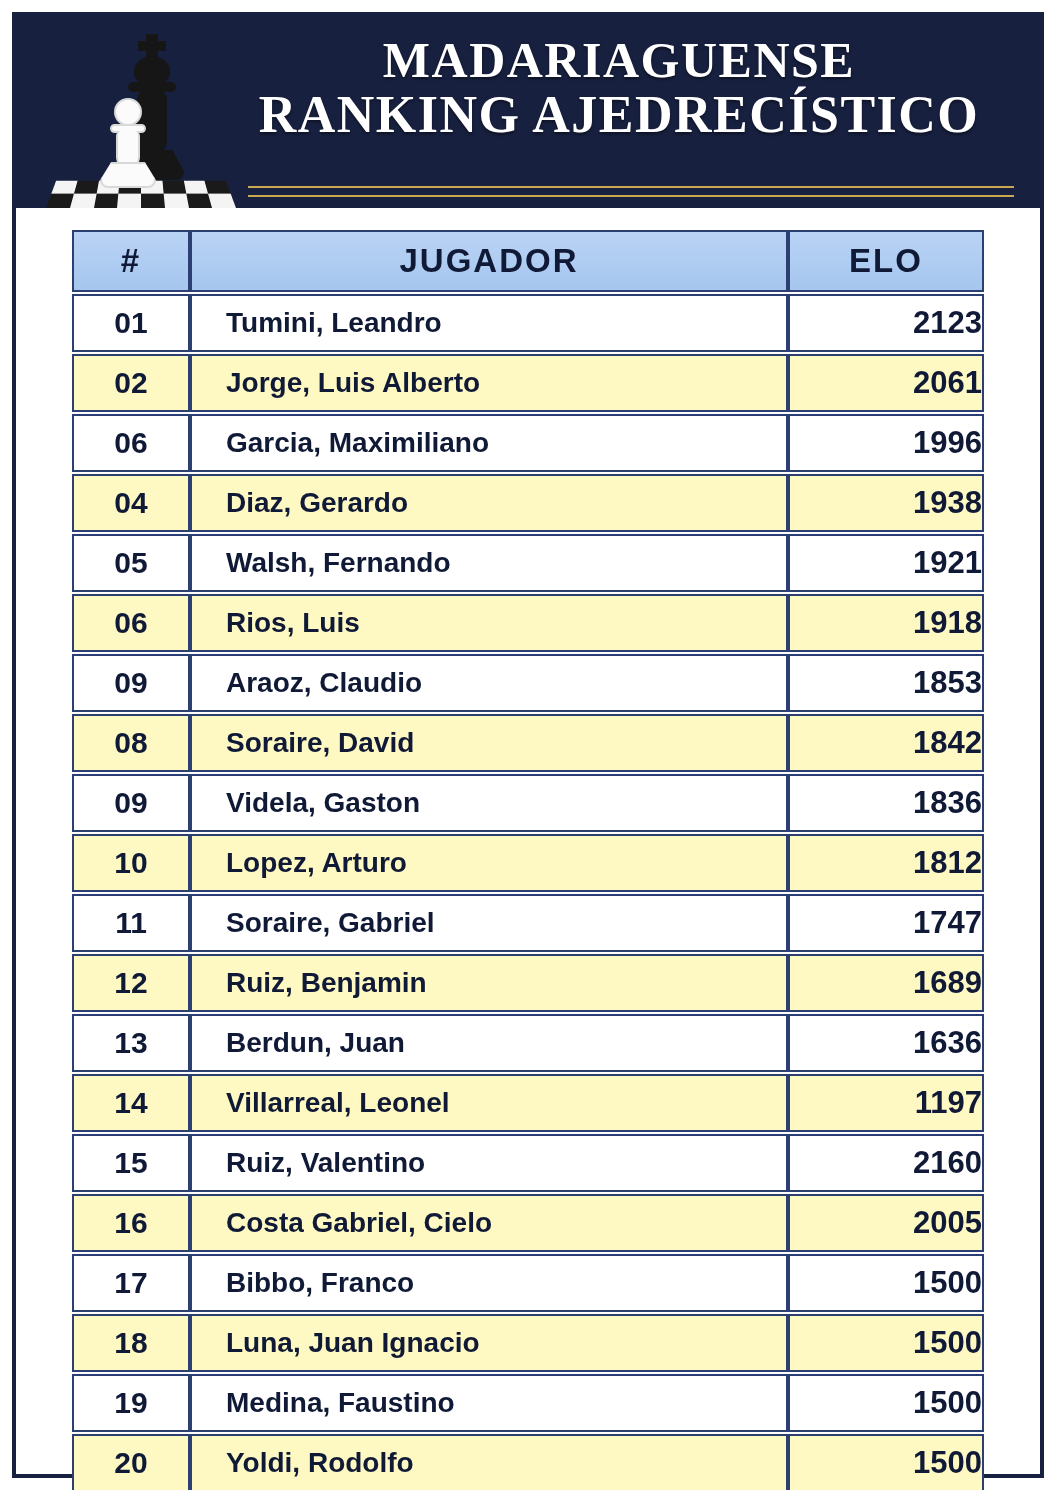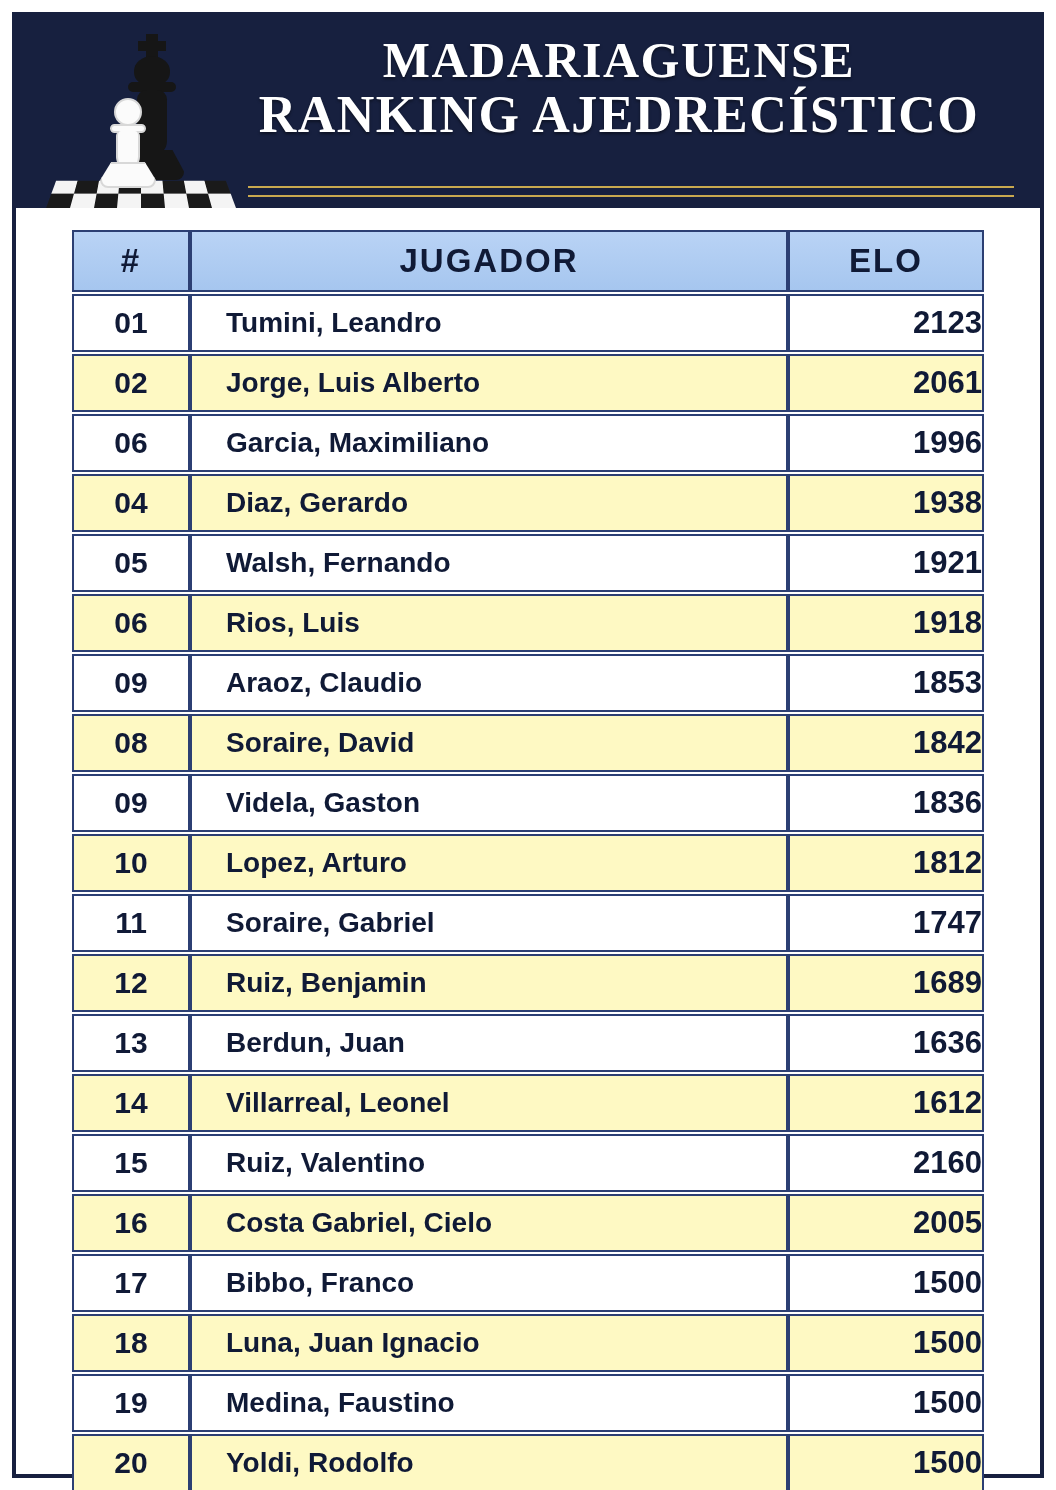--- a/index.html
+++ b/index.html
@@ -420,21 +420,21 @@
               <td class="elo">1689</td>
             </tr>
             <tr class="odd">
               <td class="rank">13</td>
               <td class="player">Berdun, Juan</td>
               <td class="elo">1636</td>
             </tr>
             <tr class="even">
               <td class="rank">14</td>
               <td class="player">Villarreal, Leonel</td>
-              <td class="elo">1612</td>
+              <td class="elo">1197</td>
             </tr>
             <tr class="odd">
               <td class="rank">15</td>
               <td class="player">Ruiz, Valentino</td>
               <td class="elo">2160</td>
             </tr>
             <tr class="even">
               <td class="rank">16</td>
               <td class="player">Costa Gabriel, Cielo</td>
               <td class="elo">2005</td>

